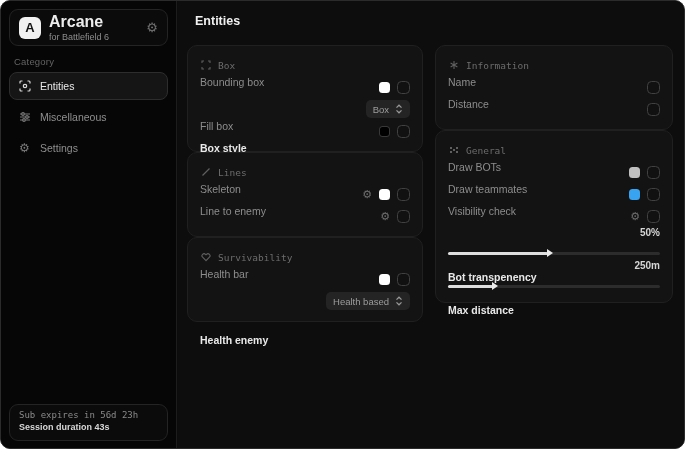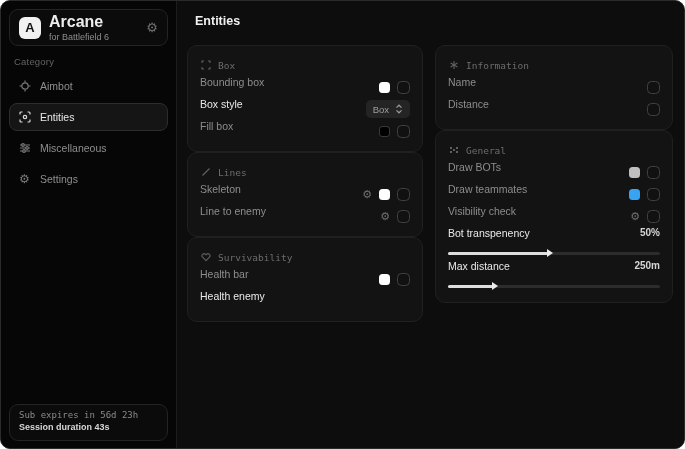--- a/index.html
+++ b/index.html
@@ -28,21 +28,21 @@
   .main{position:absolute;left:177px;top:0;right:0;bottom:0;background:#0d0d0d;}
   .page-title{position:absolute;left:17px;top:13px;font-size:12.5px;font-weight:bold;color:#f0f0f0;}
   .col{position:absolute;top:44px;display:flex;flex-direction:column;gap:0;}
   .col-left{left:9px;width:236px;}
   .col-right{left:257px;width:238px;}
   .card{border:1px solid #202020;background:#131313;border-radius:10px;padding:8px 12px 9px;box-sizing:border-box;}
   .card-header{display:flex;align-items:center;gap:7px;height:22px;font-family:"DejaVu Sans Mono",monospace;font-size:9.5px;color:#6c6c6c;}
   .hicon{width:11px;height:11px;color:#5f5f5f;flex:none;display:flex;align-items:center;justify-content:center;}
   .row{display:flex;height:22px;}
   .lbl{font-size:10.5px;color:#8d8d8d;}
-  .lbl.em{color:#e9e9e9;font-weight:normal;}
+  .lbl.em{color:#e9e9e9;font-weight:bold;margin-top:44px;}
   .ctrls{margin-left:auto;display:flex;align-items:center;gap:7px;}
   .swatch{width:11px;height:11px;border-radius:3.5px;cursor:pointer;flex:none;}
   .swatch.dark{box-shadow:inset 0 0 0 1px #383838;}
   .checkbox{width:13px;height:13px;border-radius:4.5px;border:1.3px solid #414141;background:#111111;box-sizing:border-box;cursor:pointer;flex:none;}
   .gearglyph{color:#6e6e6e;font-size:11px;line-height:1;cursor:pointer;}
   .select{height:18px;background:#242424;border-radius:5px;display:flex;align-items:center;gap:6px;padding:0 7px;color:#9d9d9d;font-size:9.5px;cursor:pointer;}
   .unfold{display:flex;align-items:center;}
   .val{margin-left:auto;font-size:10px;color:#d6d6d6;font-weight:bold;}
   .slider{position:relative;height:9px;margin:0 0 2px;cursor:pointer;}
   .slider-track{position:absolute;top:3px;left:0;right:0;height:2.5px;background:#2c2c2c;border-radius:2px;}
@@ -62,29 +62,20 @@
       <div class="brand-text">
         <div class="brand-title">Arcane</div>
         <div class="brand-sub">for Battlefield 6</div>
       </div>
       <span class="brand-gear">⚙</span>
     </div>
 
     <div class="cat">Category</div>
 
     <nav class="nav">
-      <div class="nav-item">
-        <span class="nicon">
-          <svg width="12" height="12" viewBox="0 0 12 12" fill="none" stroke="currentColor" stroke-width="1.2">
-            <circle cx="6" cy="6" r="3.2"></circle>
-              <path d="M6 0.5V2.6M6 9.4v2.1M0.5 6h2.1M9.4 6h2.1"></path>
-          </svg>
-        </span>
-        <span>Aimbot</span>
-      </div>
       <div class="nav-item active">
         <span class="nicon">
           <svg width="12" height="12" viewBox="0 0 12 12" fill="none" stroke="currentColor" stroke-width="1.2">
             <path d="M1 3.5V2a1 1 0 0 1 1-1h1.5M8.5 1H10a1 1 0 0 1 1 1v1.5M11 8.5V10a1 1 0 0 1-1 1H8.5M3.5 11H2a1 1 0 0 1-1-1V8.5"></path>
             <circle cx="6" cy="6" r="1.7"></circle>
           </svg>
         </span>
         <span>Entities</span>
       </div>
       <div class="nav-item">
@@ -190,20 +181,30 @@
         </div>
         <div class="row">
           <span class="lbl">Health bar</span>
           <span class="ctrls">
             <span class="swatch" style="background: rgb(255, 255, 255);"></span>
             <span class="checkbox"></span>
           </span>
         </div>
         <div class="row">
           <span class="lbl em">Health enemy</span>
+          <span class="ctrls">
+            <span class="select">
+              <span>Health based</span>
+              <span class="unfold">
+                <svg width="8" height="10" viewBox="0 0 8 10" fill="none" stroke="#9a9a9a" stroke-width="1.2">
+                    <path d="M1.5 3.6 4 1.2l2.5 2.4M1.5 6.4 4 8.8l2.5-2.4"></path>
+                  </svg>
+              </span>
+            </span>
+          </span>
         </div>
       </section>
     </div>
 
     <div class="col col-right">
 
       <section class="card">
         <div class="card-header">
           <span class="hicon">
             <svg width="10" height="10" viewBox="0 0 10 10" fill="none" stroke="currentColor" stroke-width="1.1">

